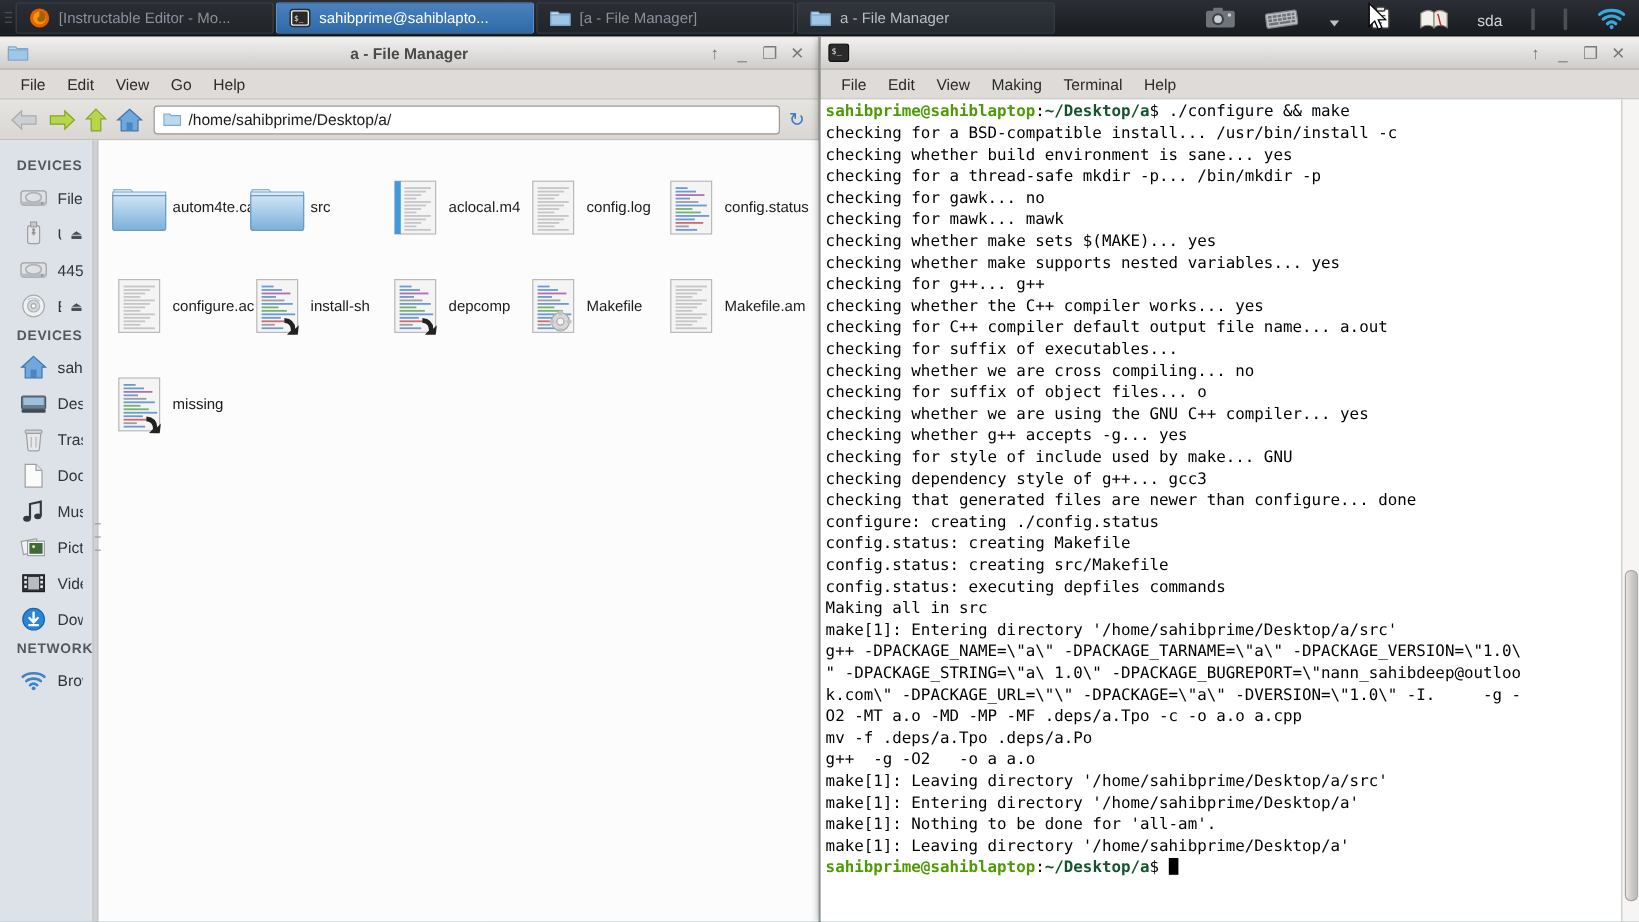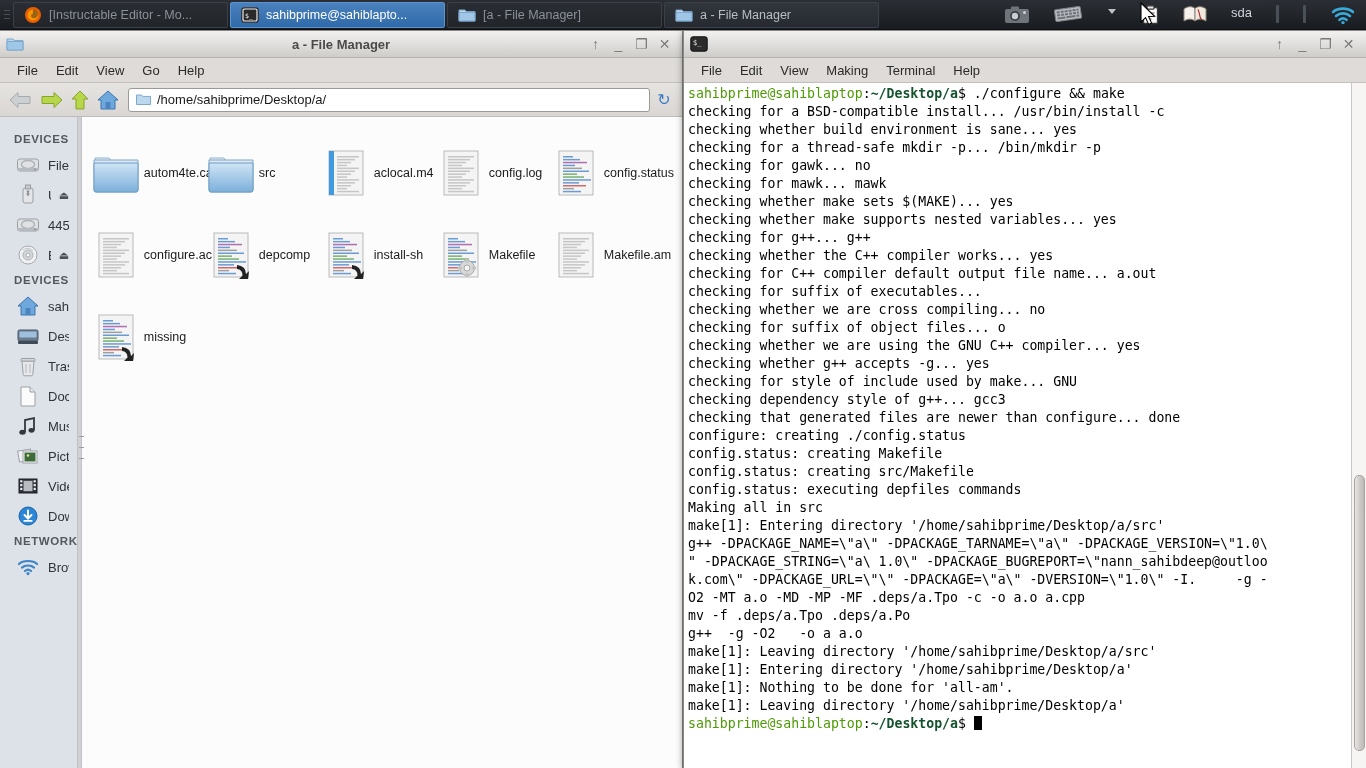--- a/index.html
+++ b/index.html
@@ -43,21 +43,21 @@
     border: 1px solid #3a4048;
   }
   .tb-task.active {
     background: linear-gradient(180deg, #4a81bd 0%, #2f6aa8 100%);
     border: 1px solid #5b94d0;
     color: #ffffff;
   }
   .tb-task.dim { color: #8b9099; background: linear-gradient(180deg, #2a2e34 0%, #212429 100%); }
   .tb-task .lbl { overflow: hidden; text-overflow: ellipsis; }
   .tb-spacer { flex: 1 1 auto; }
-  .tray { display: flex; align-items: flex-start; gap: 24px; padding-right: 10px; flex: none; }
+  .tray { display: flex; align-items: flex-end; gap: 24px; padding-right: 10px; flex: none; }
   .tray .txt { color: #cfd4da; font-size: 13px; }
   .tray-sep { width: 3px; height: 18px; background: #4a5058; border-radius: 1px; }
 
   
   .ic { display: inline-block; flex: none; line-height: 0; }
 
   
   .win {
     position: absolute;
     background: #d6d3d0;
@@ -146,21 +146,21 @@
   .term-wrap { display: flex; height: 686px; background: #ffffff; }
   .term-screen {
     flex: 1 1 auto; background: #ffffff;
     font-family: "DejaVu Sans Mono", "Liberation Mono", monospace;
     font-size: 13.2px; line-height: 18px;
     color: #000000;
     padding: 2px 0 0 4px;
     white-space: pre; overflow: hidden;
   }
   .term-screen .ln { height: 18px; }
-  .u { color: #4e9a06; font-weight: normal; }
+  .u { color: #4e9a06; font-weight: bold; }
   .p { color: #14532d; font-weight: bold; }
   .cursor { display: inline-block; width: 8px; height: 14px; background: #000; vertical-align: -2px; }
   .term-sb {
     width: 15px; background: #f6f5f4; border-left: 1px solid #c8c5c2; position: relative;
   }
   .term-sb .thumb {
     position: absolute; left: 2px; width: 11px;
     background: linear-gradient(90deg, #e8e6e3 0%, #cfccc9 50%, #bbb8b5 100%);
     border: 1px solid #a7a4a1; border-radius: 5px;
   }
@@ -595,41 +595,41 @@
                 <rect x="11" y="21.5" width="26" height="1.5" fill="#6b9bd2"></rect>
                 <rect x="11" y="24.4" width="14" height="1.5" fill="#78b070"></rect>
                 <rect x="11" y="27.3" width="21" height="1.5" fill="#78b070"></rect>
                 <rect x="11" y="30.2" width="28" height="1.5" fill="#6b9bd2"></rect>
                 <rect x="11" y="33.099999999999994" width="16" height="1.5" fill="#6b9bd2"></rect>
                 <rect x="11" y="36" width="23" height="1.5" fill="#d06a6a"></rect>
                 <rect x="11" y="38.9" width="11" height="1.5" fill="#9e9e9e"></rect>
                 <rect x="11" y="41.8" width="18" height="1.5" fill="#6b9bd2"></rect>
                 <path d="M30 34 q9 1 9 9 l3-3 -1 9 -9 -1 3.5-3.5 q0-6 -5.5-6.5 z" fill="#222"></path>
               </svg></span>
-            <span class="fname">depcomp</span>
+            <span class="fname">install-sh</span>
           </div>
           <div class="fitem">
             <span class="ic"><svg width="48" height="48" viewBox="0 0 48 48">
                 <rect x="7" y="2" width="34" height="44" fill="#f4f4f4" stroke="#b9b9b9"></rect>
                 <rect x="11" y="7" width="10" height="1.5" fill="#6b9bd2"></rect>
                 <rect x="11" y="9.9" width="17" height="1.5" fill="#6b9bd2"></rect>
                 <rect x="11" y="12.8" width="24" height="1.5" fill="#b06fb0"></rect>
                 <rect x="11" y="15.7" width="12" height="1.5" fill="#6b9bd2"></rect>
                 <rect x="11" y="18.6" width="19" height="1.5" fill="#9e9e9e"></rect>
                 <rect x="11" y="21.5" width="26" height="1.5" fill="#6b9bd2"></rect>
                 <rect x="11" y="24.4" width="14" height="1.5" fill="#78b070"></rect>
                 <rect x="11" y="27.3" width="21" height="1.5" fill="#78b070"></rect>
                 <rect x="11" y="30.2" width="28" height="1.5" fill="#6b9bd2"></rect>
                 <rect x="11" y="33.099999999999994" width="16" height="1.5" fill="#6b9bd2"></rect>
                 <rect x="11" y="36" width="23" height="1.5" fill="#d06a6a"></rect>
                 <rect x="11" y="38.9" width="11" height="1.5" fill="#9e9e9e"></rect>
                 <rect x="11" y="41.8" width="18" height="1.5" fill="#6b9bd2"></rect>
                 <path d="M30 34 q9 1 9 9 l3-3 -1 9 -9 -1 3.5-3.5 q0-6 -5.5-6.5 z" fill="#222"></path>
               </svg></span>
-            <span class="fname">install-sh</span>
+            <span class="fname">depcomp</span>
           </div>
           <div class="fitem">
             <span class="ic"><svg width="48" height="48" viewBox="0 0 48 48">
                 <rect x="7" y="2" width="34" height="44" fill="#f4f4f4" stroke="#b9b9b9"></rect>
                 <rect x="11" y="7" width="10" height="1.5" fill="#6b9bd2"></rect>
                 <rect x="11" y="9.9" width="17" height="1.5" fill="#6b9bd2"></rect>
                 <rect x="11" y="12.8" width="24" height="1.5" fill="#b06fb0"></rect>
                 <rect x="11" y="15.7" width="12" height="1.5" fill="#6b9bd2"></rect>
                 <rect x="11" y="18.6" width="19" height="1.5" fill="#9e9e9e"></rect>
                 <rect x="11" y="21.5" width="26" height="1.5" fill="#6b9bd2"></rect>

